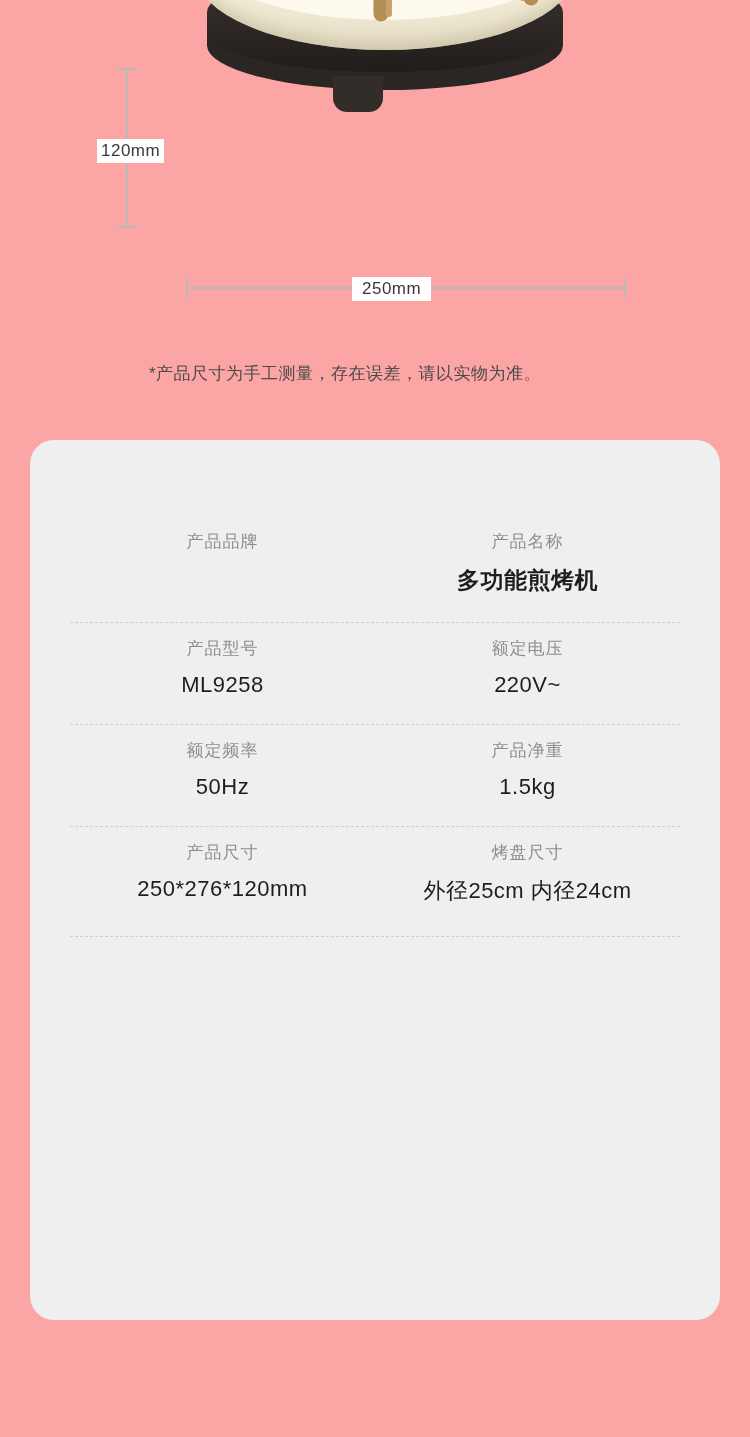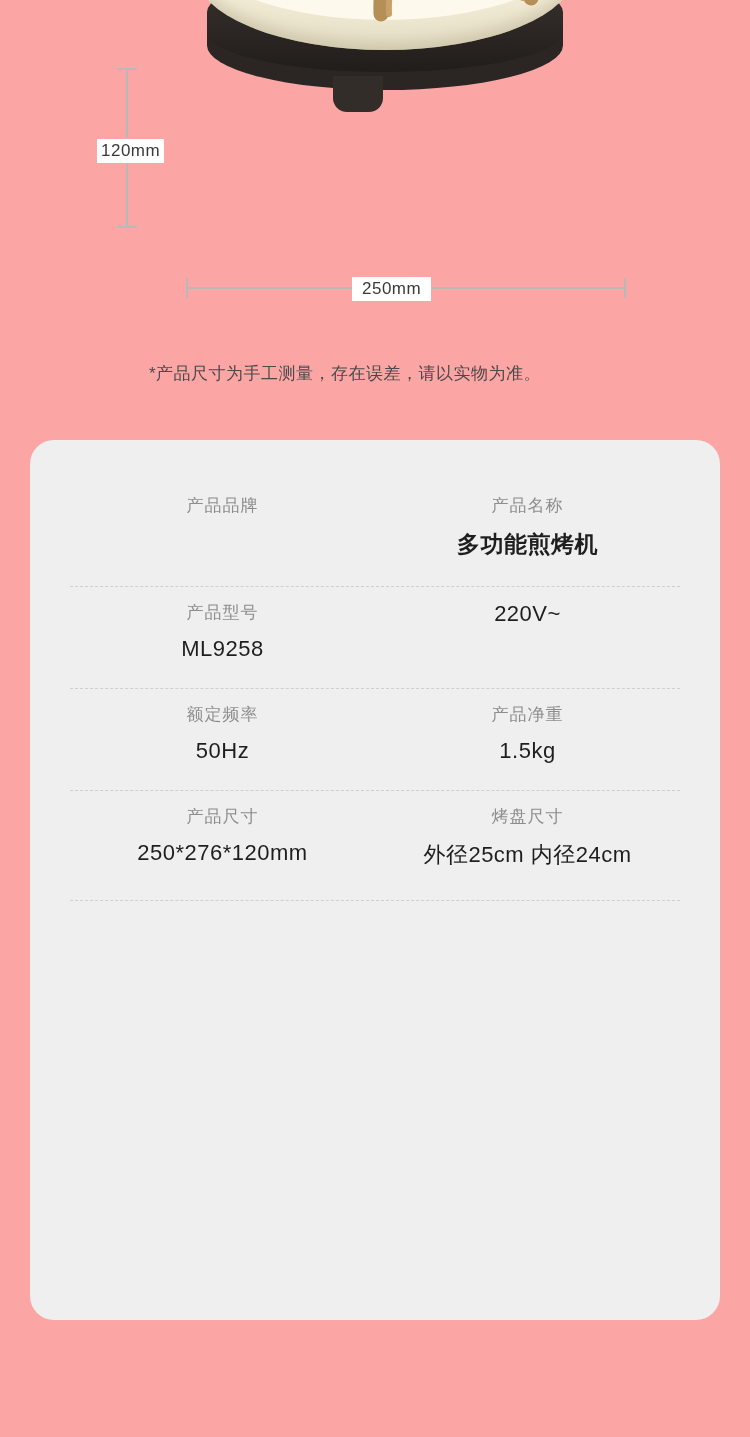--- a/index.html
+++ b/index.html
@@ -157,21 +157,21 @@
   .spec-card {
     position: absolute;
     left: 30px;
     top: 440px;
     width: 690px;
     height: 880px;
     background: #efefef;
     border-radius: 24px;
     padding: 0 40px;
   }
-  .spec-rows { padding-top: 40px; }
+  .spec-rows { padding-top: 76px; }
   .spec-row {
     display: flex;
     border-bottom: 1px dashed #cfcfcf;
   }
   .spec-row:last-child { border-bottom: 1px dashed #cfcfcf; }
   .spec-cell {
     flex: 1 1 50%;
     text-align: center;
     padding: 14px 0 26px 0;
   }
@@ -242,20 +242,21 @@
           <div class="spec-value bold-cn">多功能煎烤机</div>
         </div>
       </div>
 
       <div class="spec-row">
         <div class="spec-cell">
           <div class="spec-label">产品型号</div>
           <div class="spec-value">ML9258</div>
         </div>
         <div class="spec-cell">
+          <div class="spec-label">额定电压</div>
           <div class="spec-value">220V~</div>
         </div>
       </div>
 
       <div class="spec-row">
         <div class="spec-cell">
           <div class="spec-label">额定频率</div>
           <div class="spec-value">50Hz</div>
         </div>
         <div class="spec-cell">

